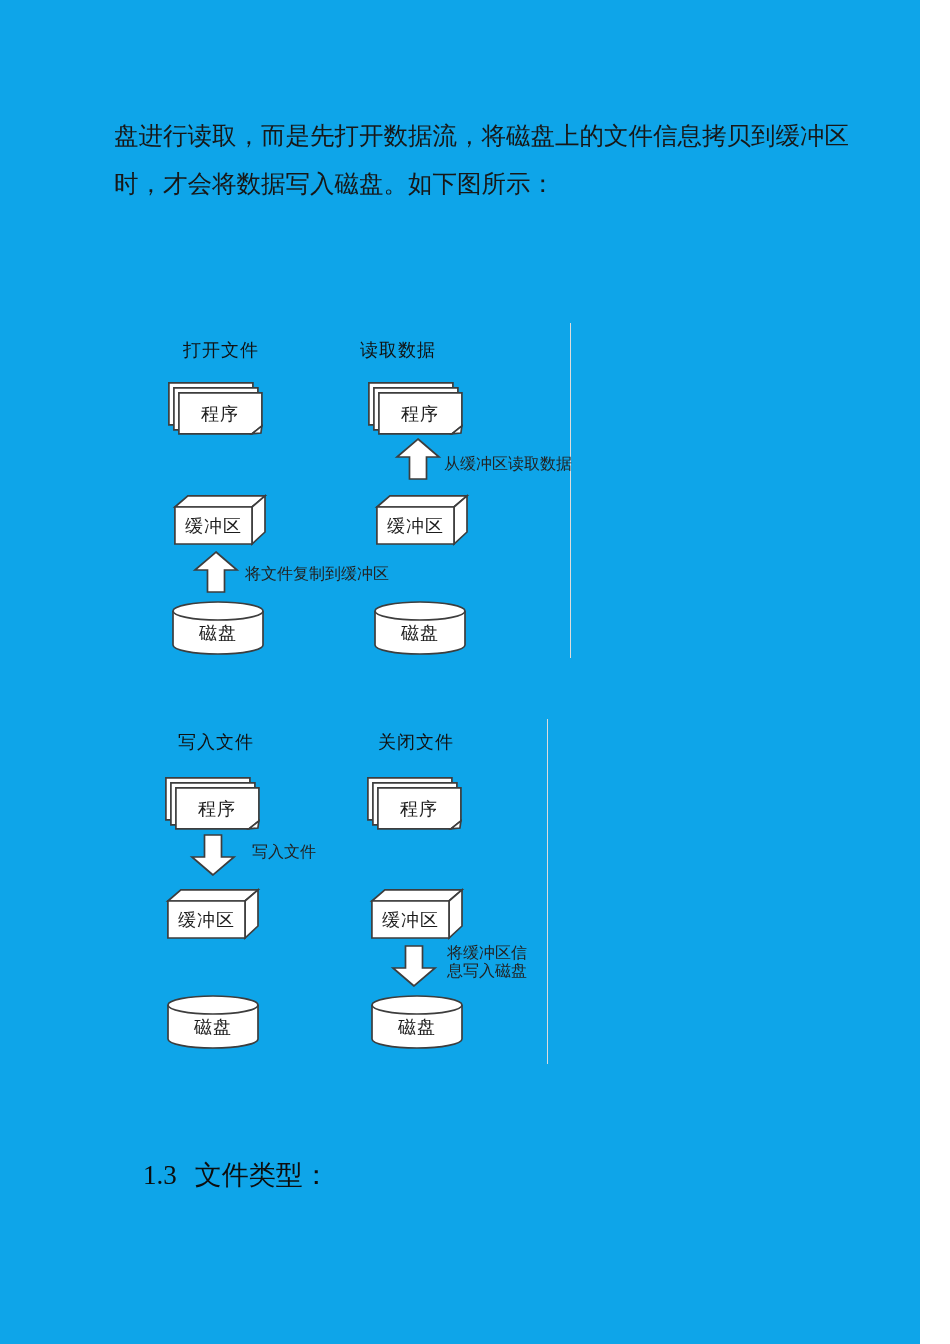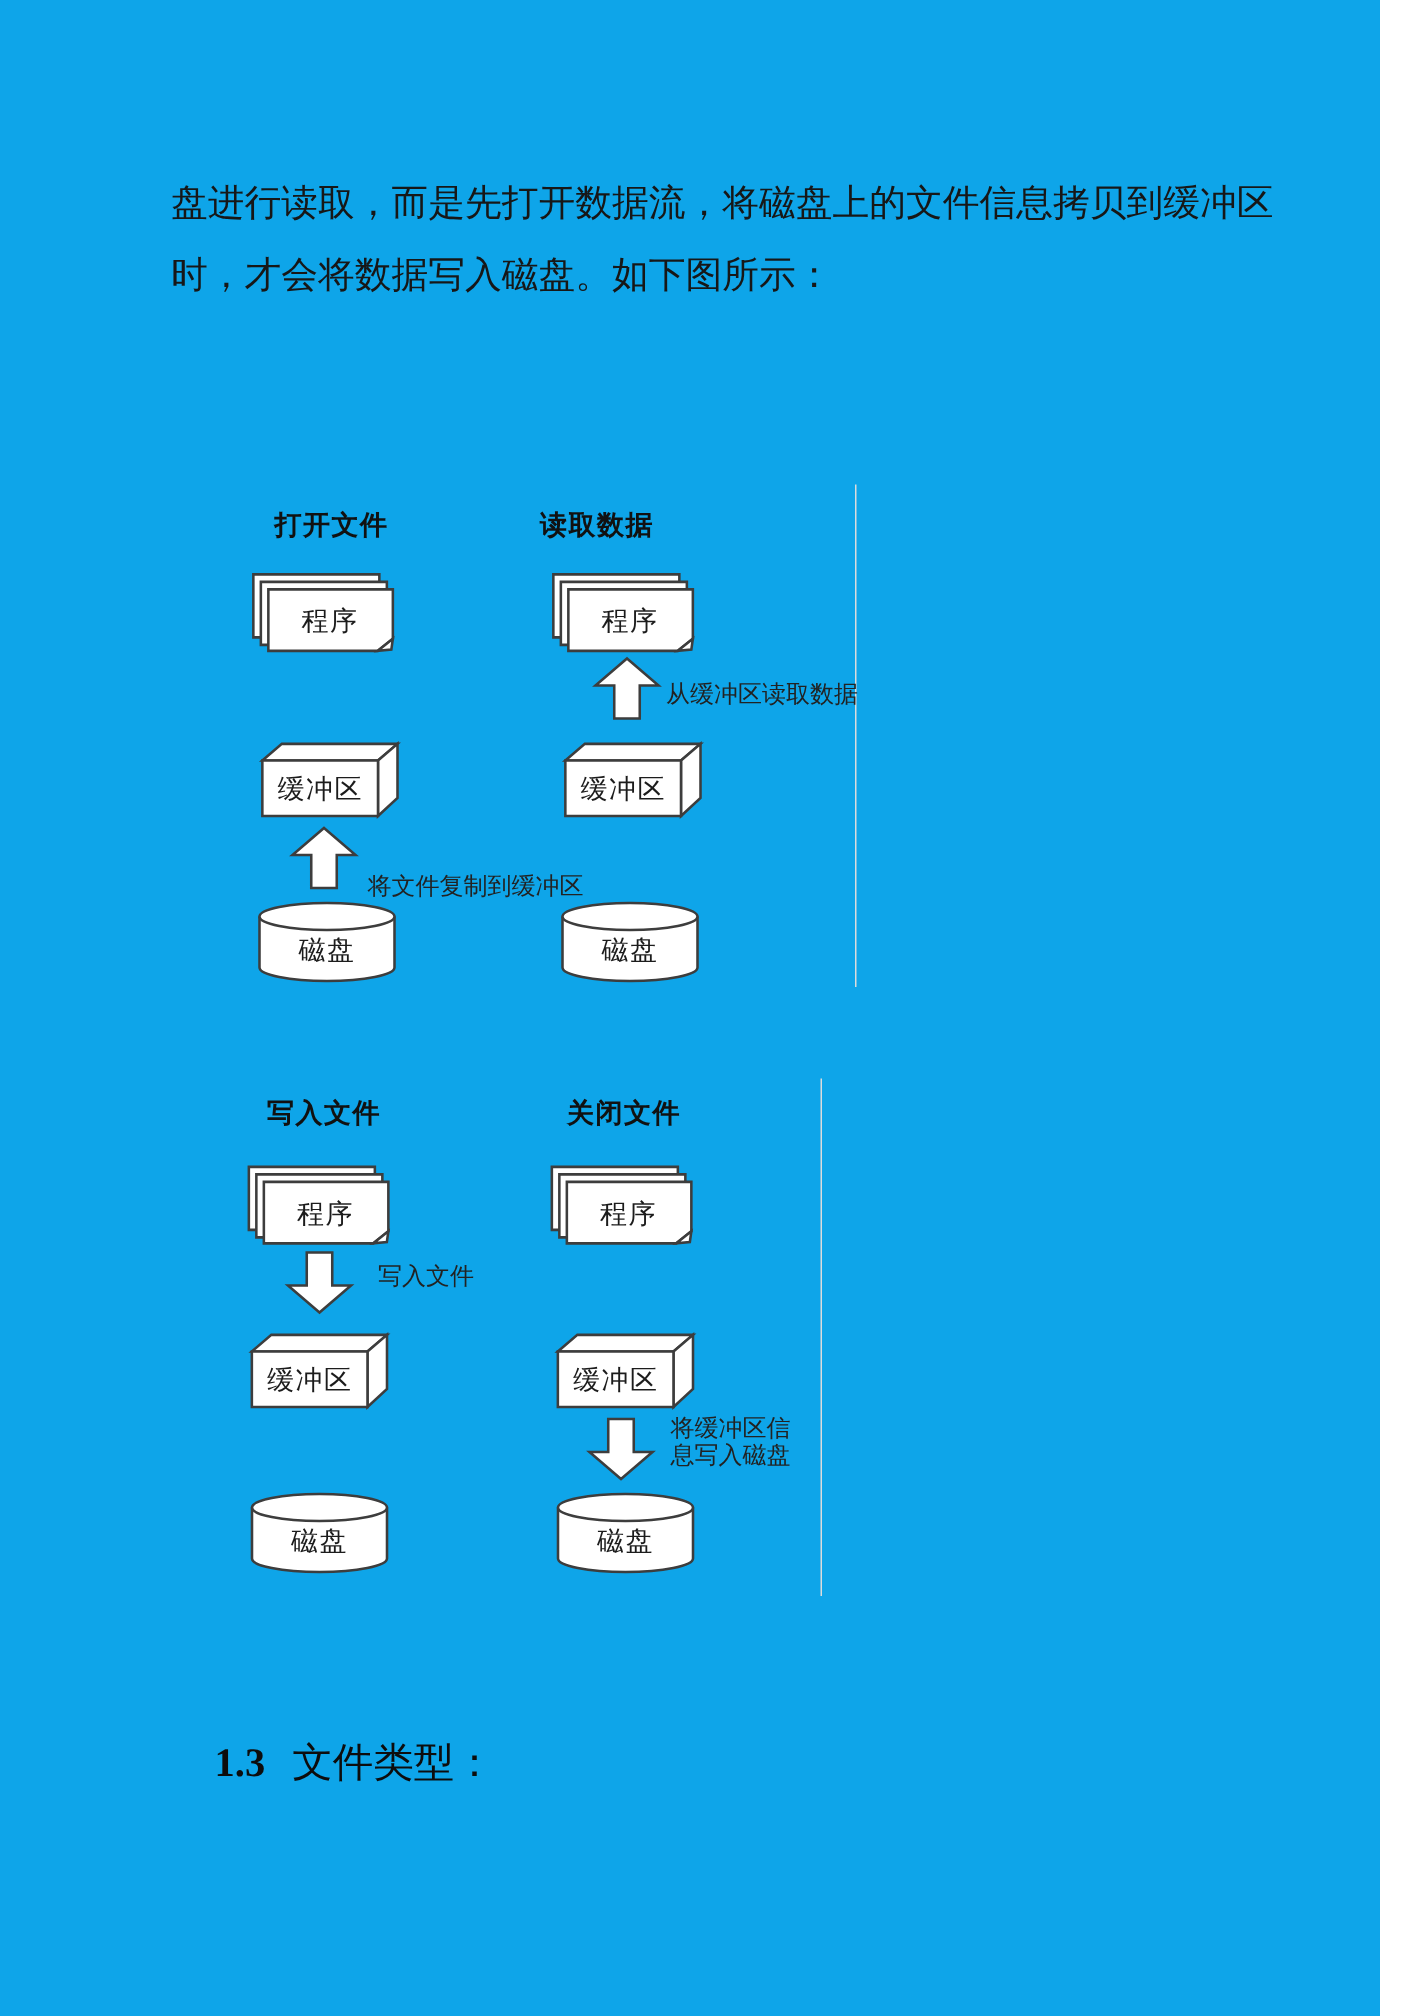--- a/index.html
+++ b/index.html
@@ -30,21 +30,21 @@
   .fig-border {
     position: absolute;
     width: 1px;
     background: #dcdcdc;
   }
   
   .dtitle {
     position: absolute;
     font-family: "Liberation Sans", sans-serif;
     font-size: 18px;
-    font-weight: bold;
+    font-weight: normal;
     color: #111;
     letter-spacing: 1px;
     white-space: nowrap;
   }
   
   .alabel {
     position: absolute;
     font-family: "Liberation Sans", sans-serif;
     font-size: 16px;
     line-height: 18px;
@@ -69,21 +69,21 @@
   
   .heading {
     position: absolute;
     left: 143px;
     top: 1157px;
     font-family: "Liberation Serif", serif;
     font-size: 27px;
     color: #0d0d0d;
     white-space: nowrap;
   }
-  .heading .num { font-weight: bold; }
+  .heading .num { font-weight: normal; }
   .heading .ttl { margin-left: 18px; }
 </style>
 </head>
 <body>
 
 <div class="page">
 
   <div class="para">
     <div class="pline">盘进行读取，而是先打开数据流，将磁盘上的文件信息拷贝到缓冲区</div>
     <div class="pline">时，才会将数据写入磁盘。如下图所示：</div>
@@ -123,21 +123,21 @@
   <svg class="shape" style="left:376px; top:495px;" width="92" height="50" viewBox="0 0 92 50">
     <polygon points="0.9,12 13.9,0.9 91,0.9 78,12"></polygon>
     <polygon points="78,12 91,0.9 91,37 78,49"></polygon>
     <polygon points="0.9,12 78,12 78,49 0.9,49"></polygon>
     <text x="39.5" y="37">缓冲区</text>
   </svg>
 
   <svg class="shape" style="left:194px; top:551px;" width="44" height="42" viewBox="0 0 44 42">
     <polygon points="22,1 43,19 30.5,19 30.5,41 13.5,41 13.5,19 1,19"></polygon>
   </svg>
-  <div class="alabel" style="left:245px; top:583px;">将文件复制到缓冲区</div>
+  <div class="alabel" style="left:245px; top:565px;">将文件复制到缓冲区</div>
 
   <svg class="shape" style="left:172px; top:601px;" width="92" height="54" viewBox="0 0 92 54">
     <path d="M1,10 V44 A45,9 0 0 0 91,44 V10"></path>
     <ellipse cx="46" cy="10" rx="45" ry="9"></ellipse>
     <text x="46" y="38">磁盘</text>
   </svg>
   <svg class="shape" style="left:374px; top:601px;" width="92" height="54" viewBox="0 0 92 54">
     <path d="M1,10 V44 A45,9 0 0 0 91,44 V10"></path>
     <ellipse cx="46" cy="10" rx="45" ry="9"></ellipse>
     <text x="46" y="38">磁盘</text>

